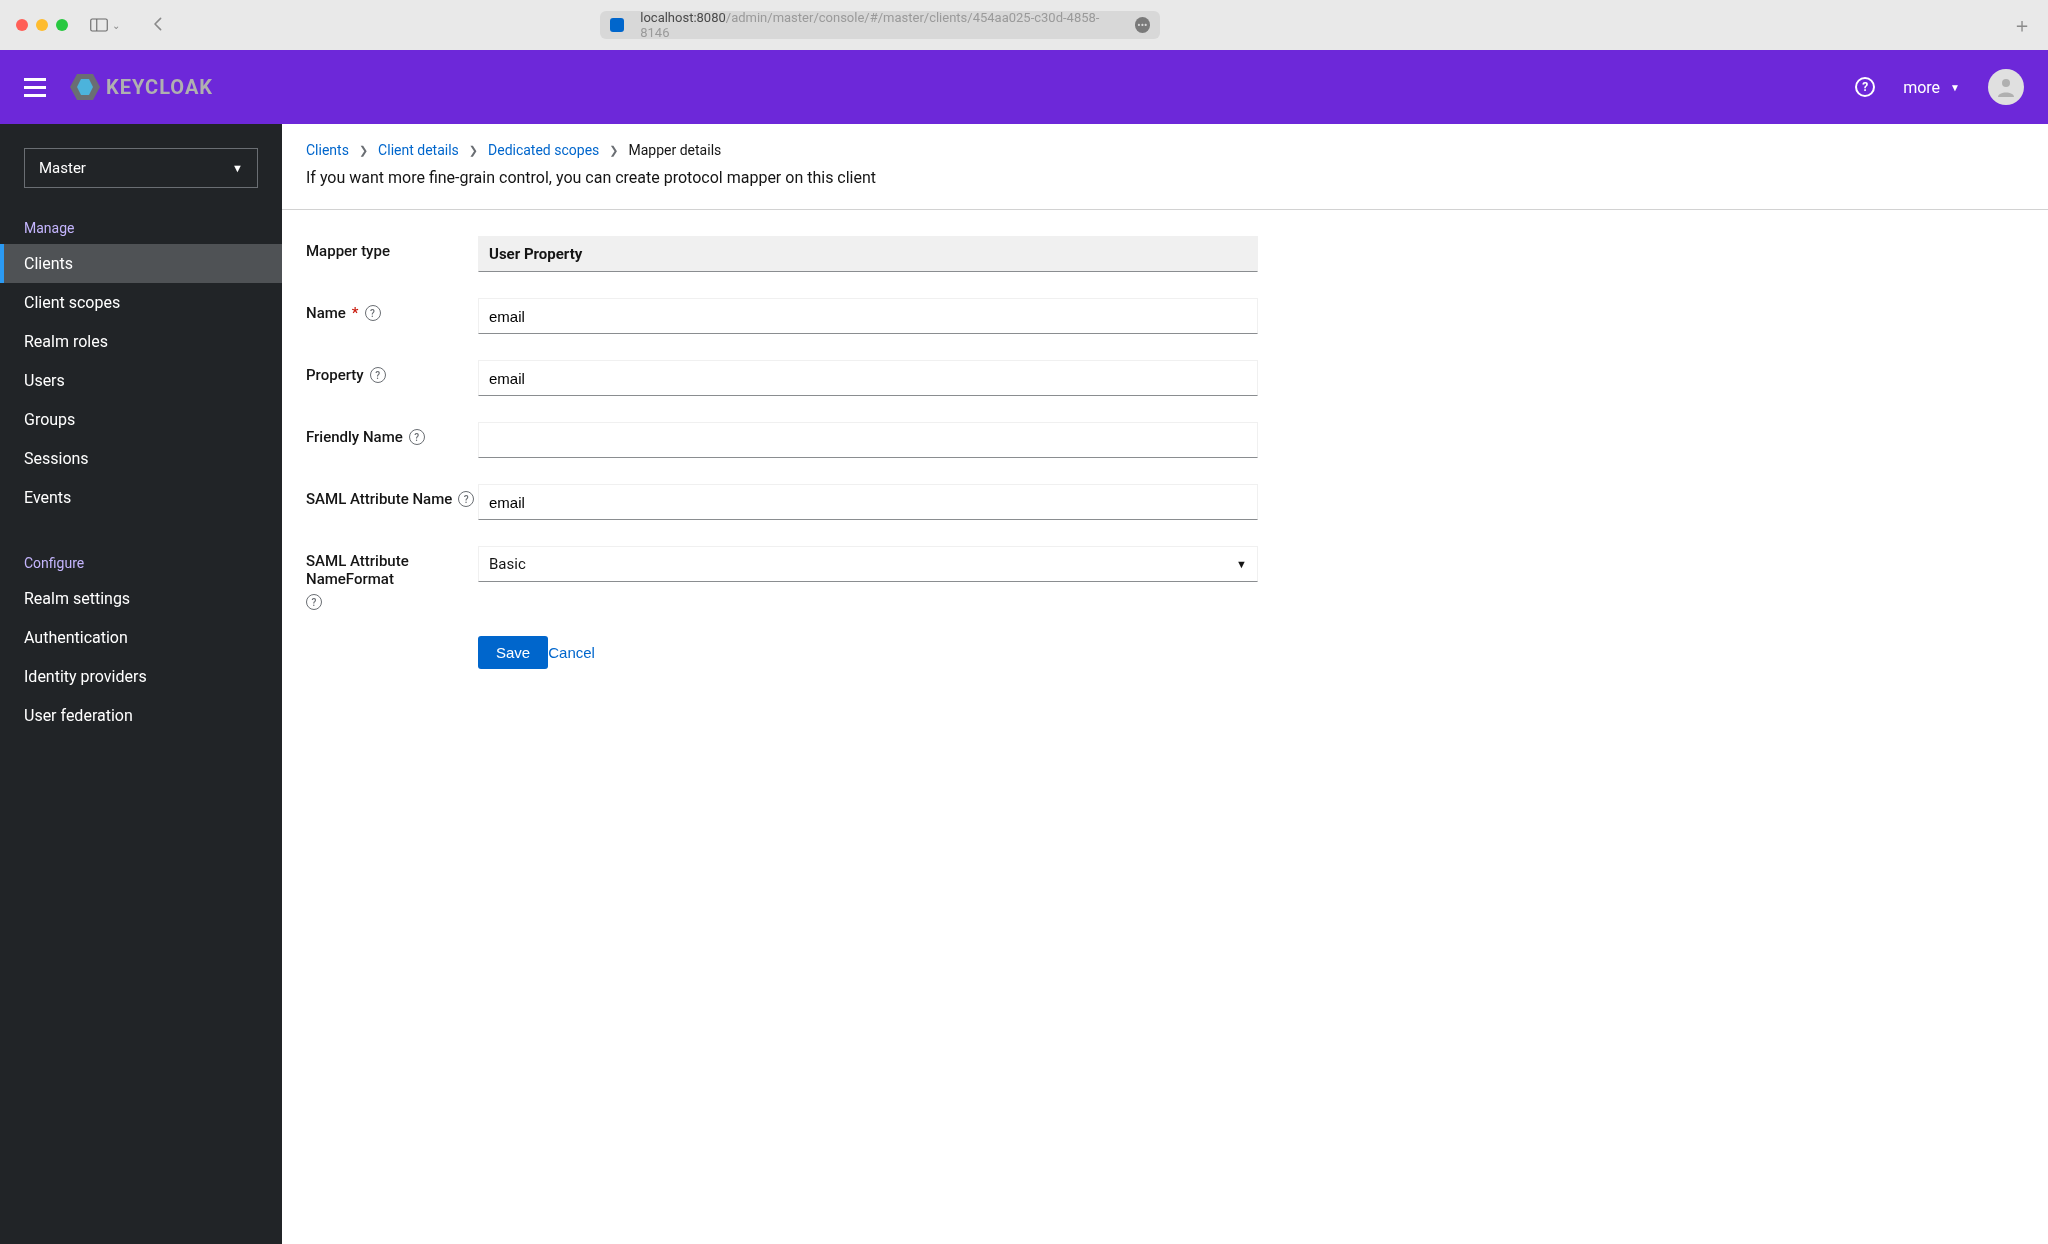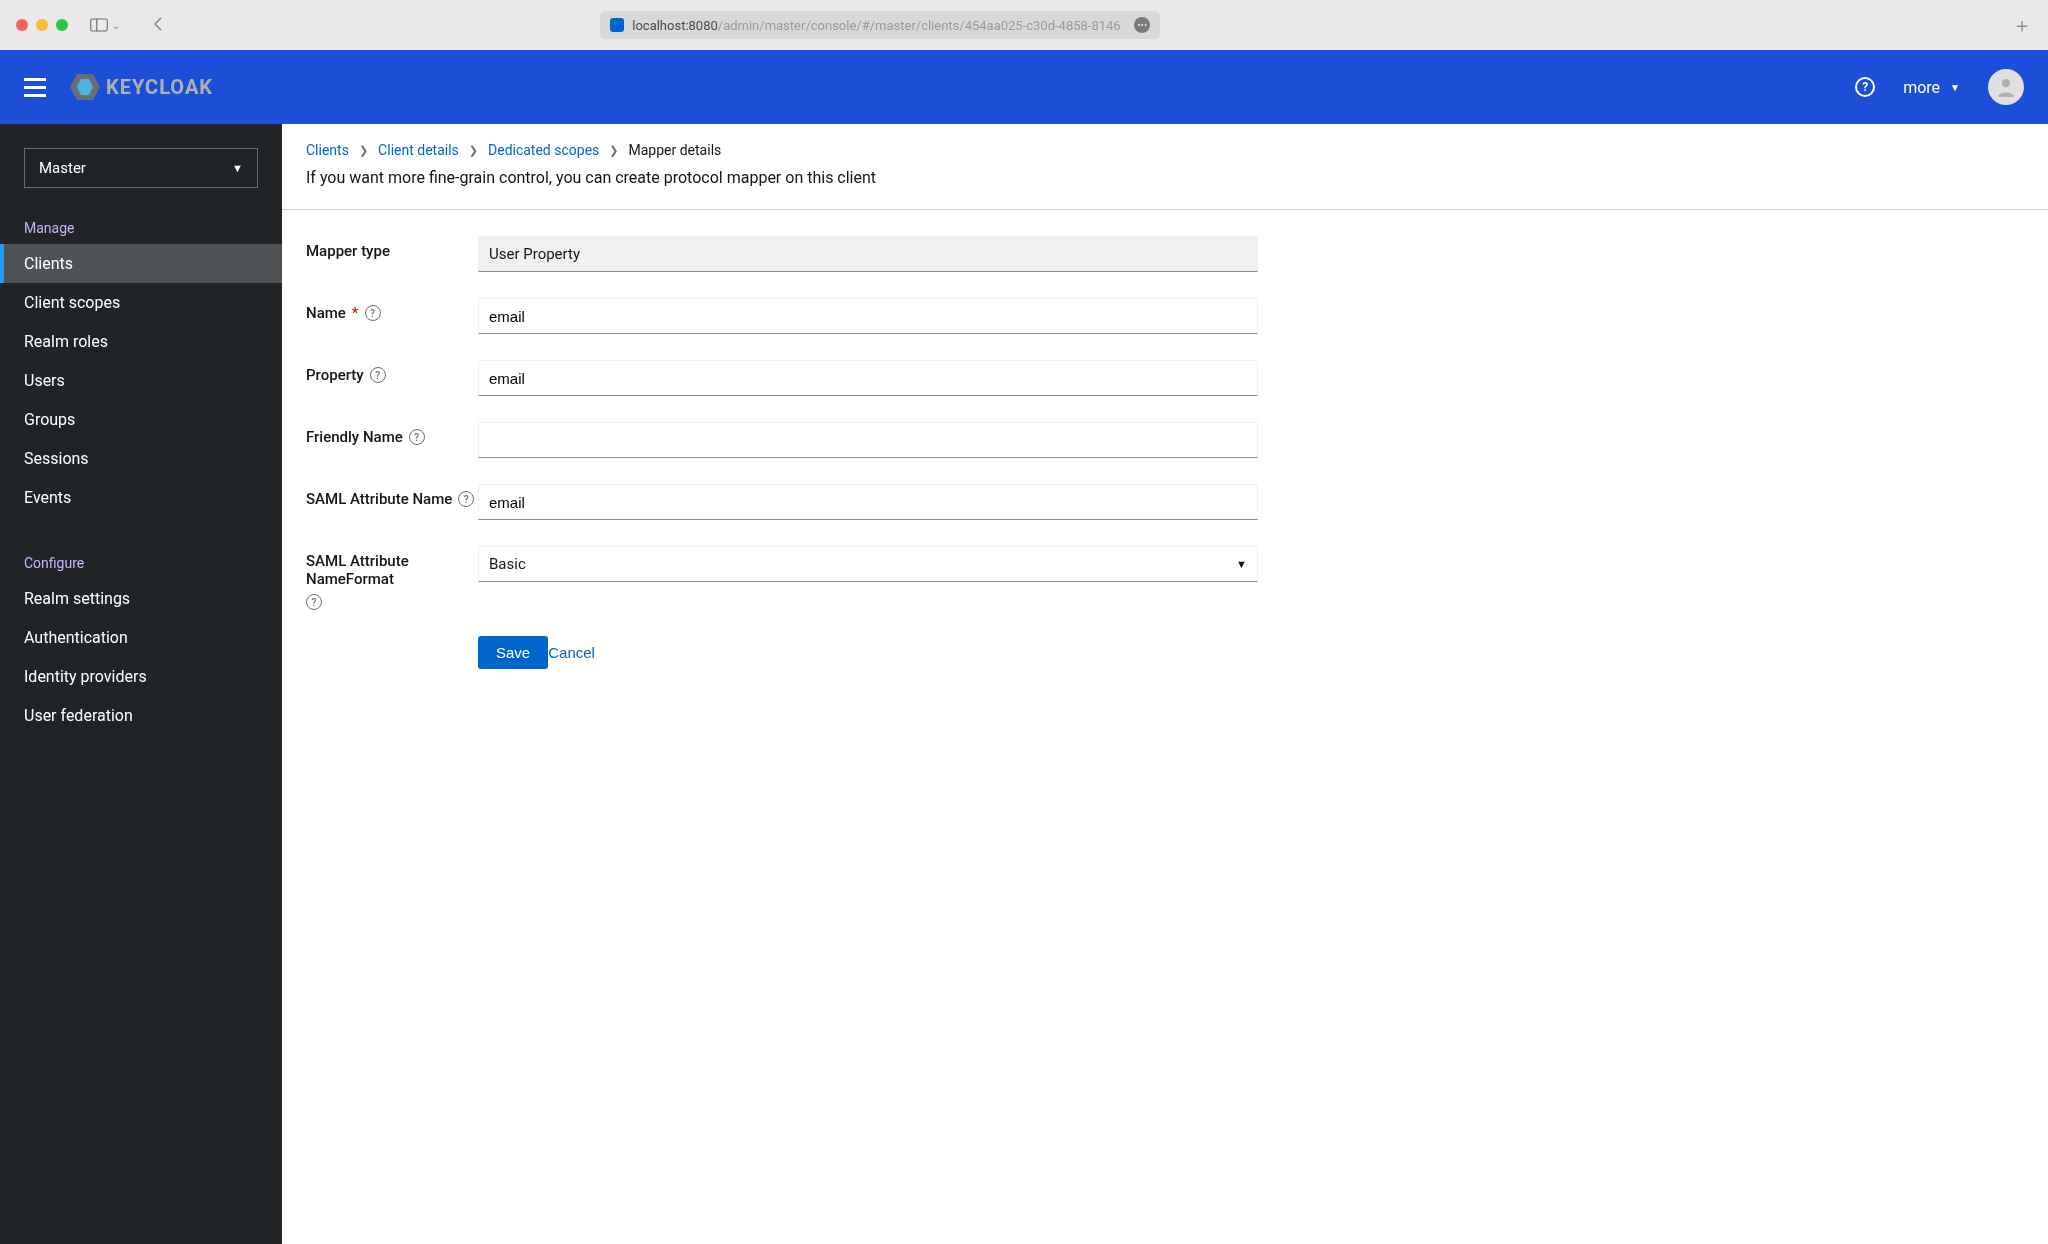--- a/index.html
+++ b/index.html
@@ -9,29 +9,29 @@
     .browser-chrome { height: 50px; background: #e9e9e9; display: flex; align-items: center; padding: 0 16px; gap: 12px; }
     .traffic-lights { display: flex; gap: 8px; }
     .traffic-light { width: 12px; height: 12px; border-radius: 50%; }
     .tl-red { background: #ff5f57; }
     .tl-yellow { background: #febc2e; }
     .tl-green { background: #28c840; }
     .chrome-panel { margin-left: 10px; display: flex; align-items: center; gap: 2px; }
     .chrome-panel svg { width: 18px; height: 14px; stroke: #6a6a6a; }
     .chrome-back { margin-left: 18px; }
     .chrome-back svg { width: 18px; height: 16px; stroke: #8a8a8a; stroke-width: 2; }
-    .address-bar { flex: 0 0 auto; margin: 0 auto; width: 560px; height: 28px; background: #d8d8d8; border-radius: 6px; display: flex; align-items: center; padding: 0 10px; gap: 8px; color: #6a6a6a; font-size: 13px; }
+    .address-bar { flex: 0 0 auto; margin: 0 auto; width: 560px; height: 28px; background: #d8d8d8; border-radius: 6px; display: flex; align-items: center; padding: 0 10px; gap: 16px; color: #6a6a6a; font-size: 13px; }
     .address-bar .favicon { width: 14px; height: 14px; background: #06c; border-radius: 3px; flex-shrink: 0; }
     .address-bar .url-dark { color: #4a4a4a; }
     .address-bar .url-light { color: #9a9a9a; }
     .address-dots { width: 16px; height: 16px; border-radius: 50%; background: #7a7a7a; color: #d8d8d8; display: flex; align-items: center; justify-content: center; font-size: 10px; margin-left: auto; }
     .chrome-plus { margin-left: auto; color: #8a8a8a; font-size: 20px; font-weight: 300; }
 
     
-    .app-header { height: 74px; background: #1d4ed8; display: flex; align-items: center; padding: 0 24px; color: #fff; }
+    .app-header { height: 74px; background: #6d28d9; display: flex; align-items: center; padding: 0 24px; color: #fff; }
     .hamburger { display: flex; flex-direction: column; gap: 5px; cursor: pointer; margin-right: 24px; }
     .hamburger span { width: 22px; height: 3px; background: #fff; display: block; }
     .logo { display: flex; align-items: center; gap: 6px; font-weight: 700; letter-spacing: 1px; font-size: 20px; color: #b0b0b0; }
     .logo-mark { display: inline-flex; }
     .header-right { margin-left: auto; display: flex; align-items: center; gap: 28px; }
     .help-icon { width: 20px; height: 20px; border: 2px solid #fff; border-radius: 50%; display: flex; align-items: center; justify-content: center; color: #fff; font-size: 12px; font-weight: bold; cursor: pointer; }
     .user-menu { display: flex; align-items: center; gap: 10px; color: #fff; font-size: 16px; cursor: pointer; }
     .user-menu .caret { font-size: 10px; }
     .avatar { width: 36px; height: 36px; border-radius: 50%; background: #e0e0e0; display: flex; align-items: center; justify-content: center; }
     .avatar svg { width: 24px; height: 24px; fill: #b0b0b0; }
@@ -57,21 +57,21 @@
     .divider { border-bottom: 1px solid #d2d2d2; }
 
     
     .form { padding: 26px 24px; max-width: 1000px; }
     .form-row { display: flex; align-items: flex-start; margin-bottom: 26px; }
     .form-label { width: 172px; flex-shrink: 0; font-size: 15px; font-weight: 500; padding-top: 6px; display: flex; align-items: center; gap: 6px; flex-wrap: wrap; }
     .form-label .req { color: #c9190b; }
     .help-circle { display: inline-flex; width: 16px; height: 16px; border: 1px solid #6a6e73; border-radius: 50%; align-items: center; justify-content: center; font-size: 10px; color: #6a6e73; cursor: help; }
     .form-control { flex: 1; }
     .form-control input, .form-control .readonly, .form-control .select { width: 100%; height: 36px; padding: 0 10px; font-size: 15px; border: 1px solid #f0f0f0; border-bottom: 1px solid #8a8d90; background: #fff; outline: none; }
-    .form-control .readonly { background: #f0f0f0; border: 1px solid #f0f0f0; border-bottom: 1px solid #8a8d90; display: flex; align-items: center; color: #151515; }
+    .form-control .readonly { background: #f0f0f0; border: 1px solid #f0f0f0; border-bottom: 1px solid #8a8d90; display: flex; align-items: center; color: #151515; font-weight: bold; }
     .form-control .select { display: flex; align-items: center; justify-content: space-between; cursor: pointer; gap: 20px; }
     .form-control .select .caret { font-size: 11px; color: #151515; }
     .form-actions { margin-left: 172px; display: flex; align-items: center; margin-top: 8px; }
     .btn-primary { background: #06c; color: #fff; border: none; padding: 8px 18px; font-size: 15px; cursor: pointer; border-radius: 3px; }
     .btn-link { background: none; border: none; color: #06c; font-size: 15px; cursor: pointer; }
   </style>
 </head>
 <body>
 
 <div class="browser-chrome">

